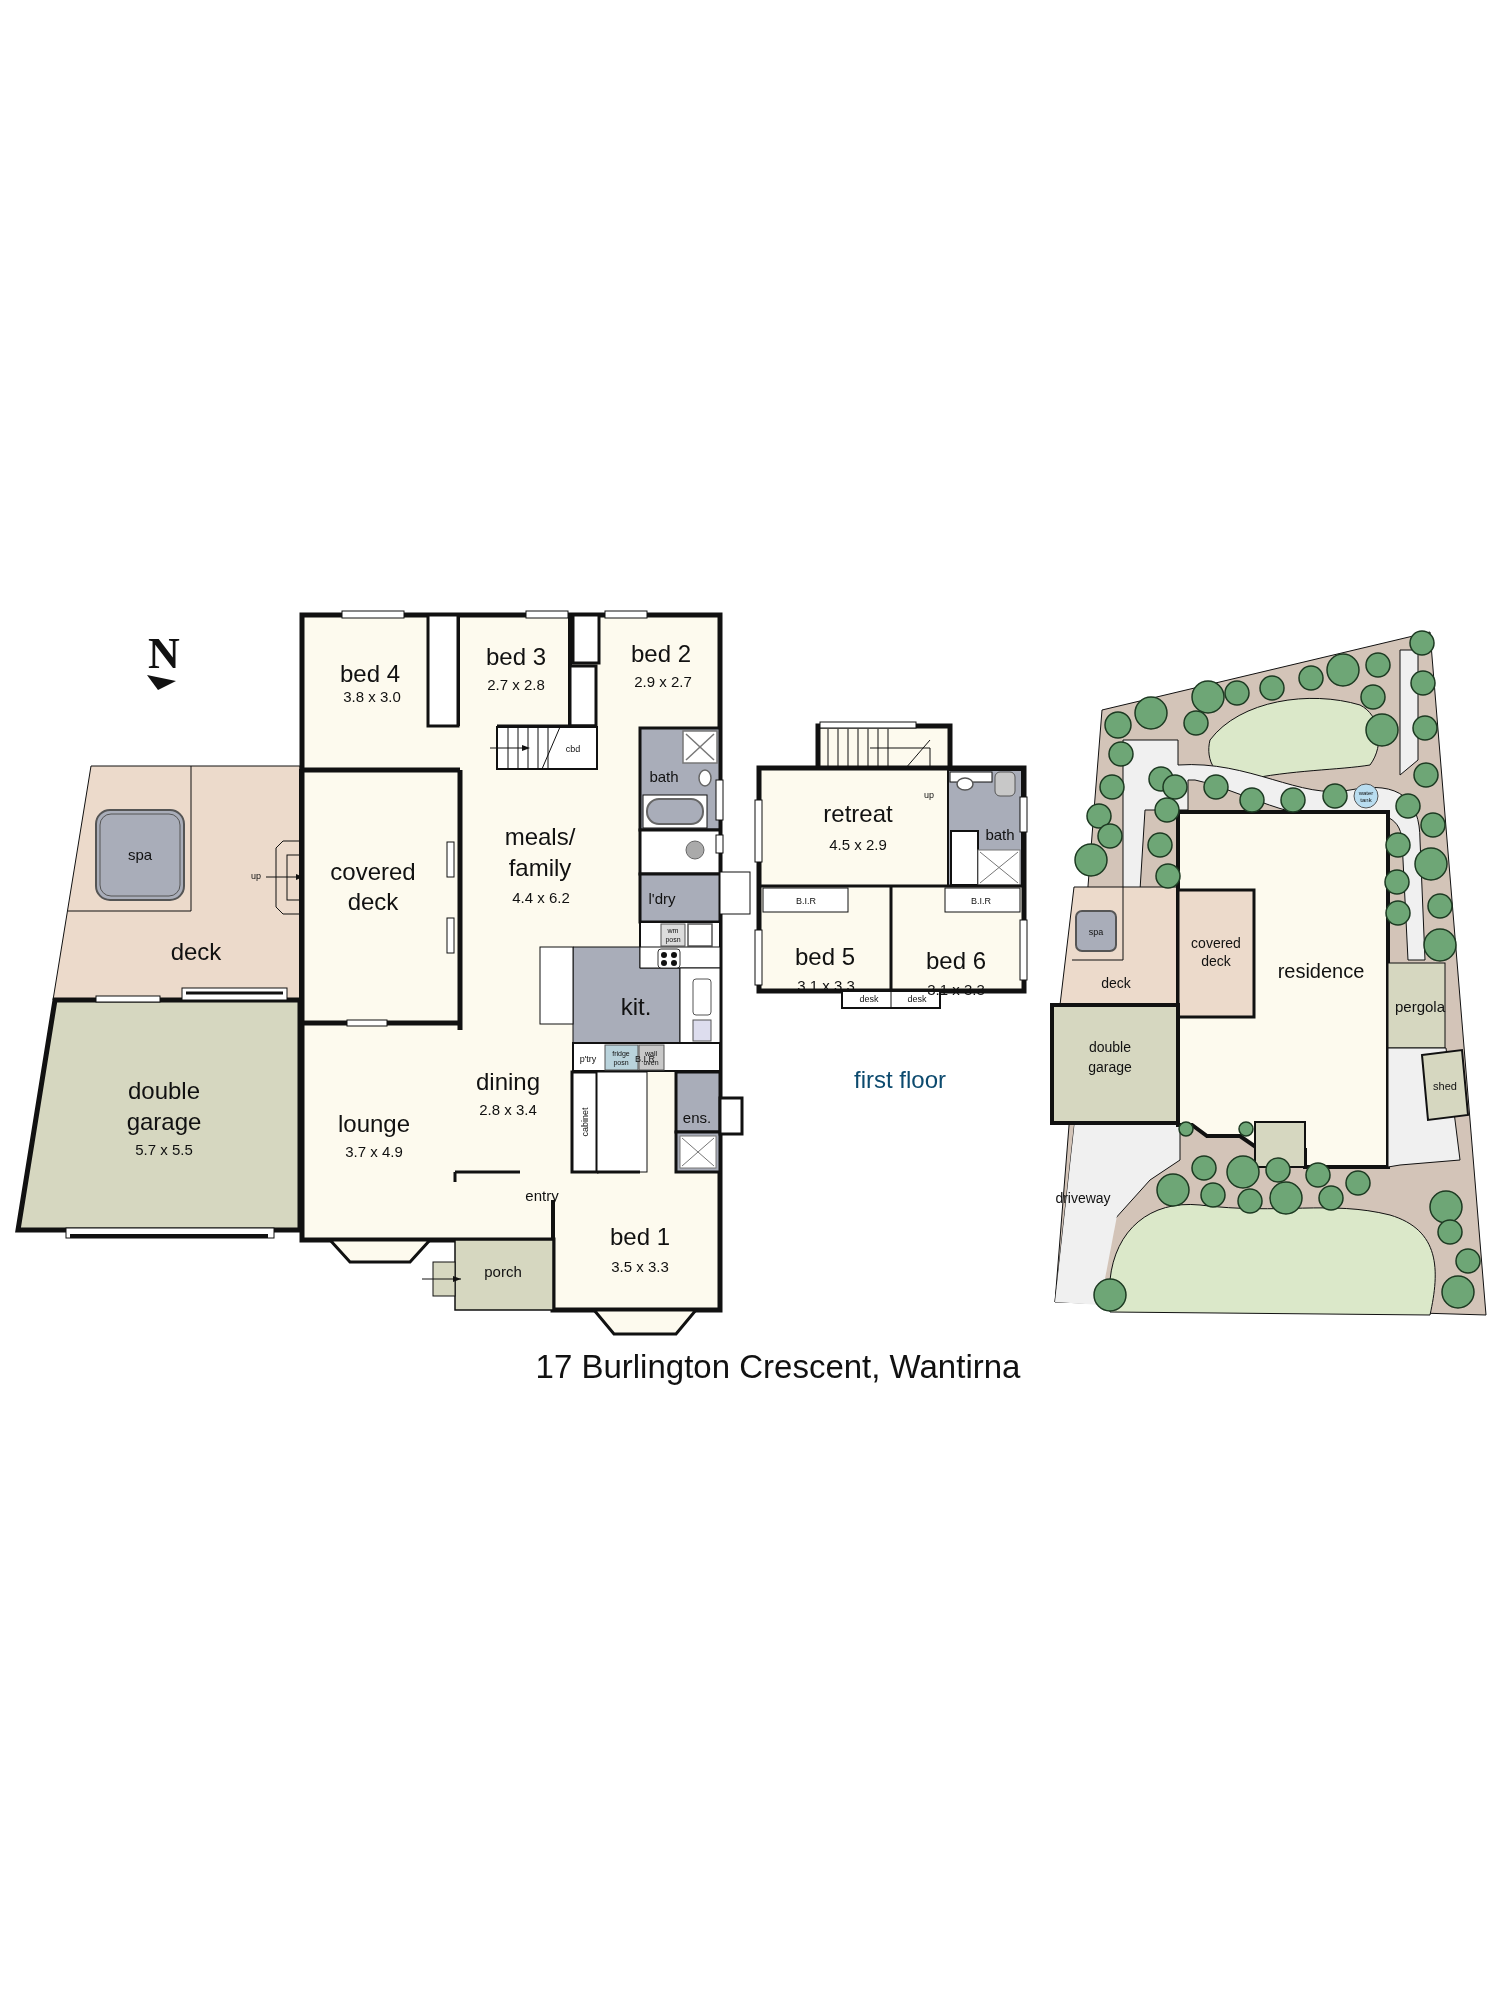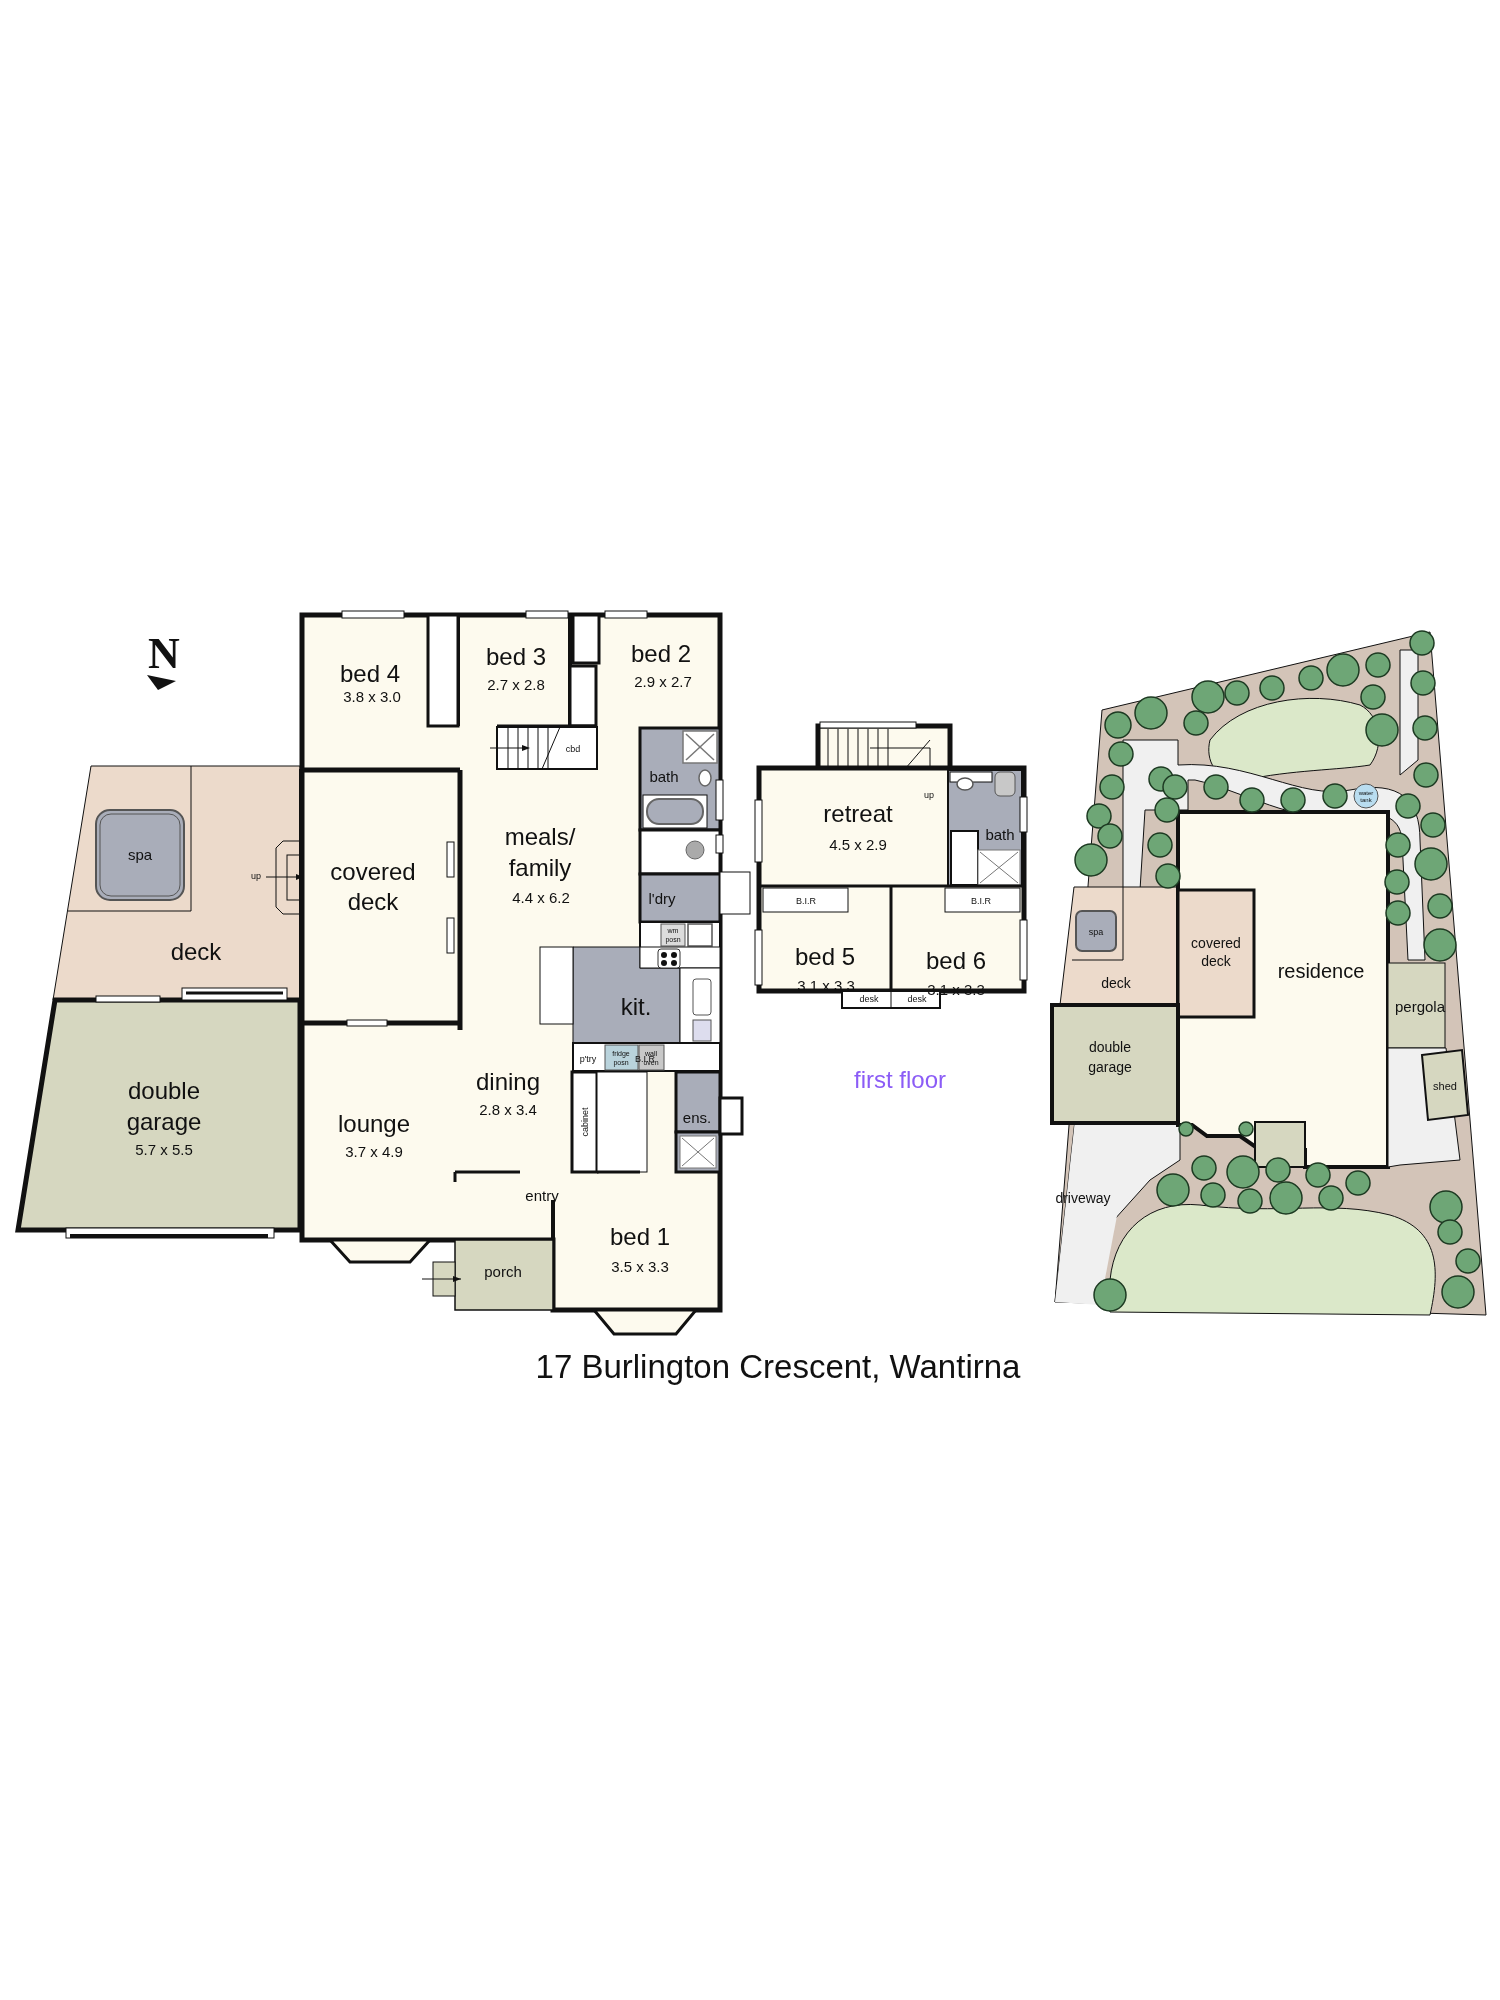--- a/index.html
+++ b/index.html
@@ -5,21 +5,21 @@
   html,body{margin:0;padding:0;background:#ffffff;}
   body{width:1500px;height:2000px;position:relative;overflow:hidden;font-family:"Liberation Sans",sans-serif;color:#111;}
   svg{position:absolute;left:0;top:0;}
   .lbl{font-family:"Liberation Sans",sans-serif;fill:#111;}
   .t-lg{font-size:24px;}
   .t-md{font-size:20px;}
   .t-sm{font-size:15px;}
   .t-xs{font-size:9px;}
   .t-xxs{font-size:7px;}
   .title{position:absolute;left:0;width:1500px;top:1348px;text-align:center;font-size:33px;color:#111;margin-left:28px;}
-  .sub{position:absolute;left:820px;width:160px;top:1066px;text-align:center;font-size:24px;color:#8b5cf6;}
+  .sub{position:absolute;left:820px;width:160px;top:1066px;text-align:center;font-size:24px;color:#0c4a6e;}
   .north{position:absolute;left:148px;top:628px;font-family:"Liberation Serif",serif;font-size:44px;font-weight:bold;color:#111;}
 </style>
 </head>
 <body>
 
 <svg width="1500" height="2000" viewBox="0 0 1500 2000">
 
   <g>
 
     <polygon points="91,766 300,766 300,1000 53,1000" fill="#ecdacb" stroke="#111" stroke-width="1"></polygon>

